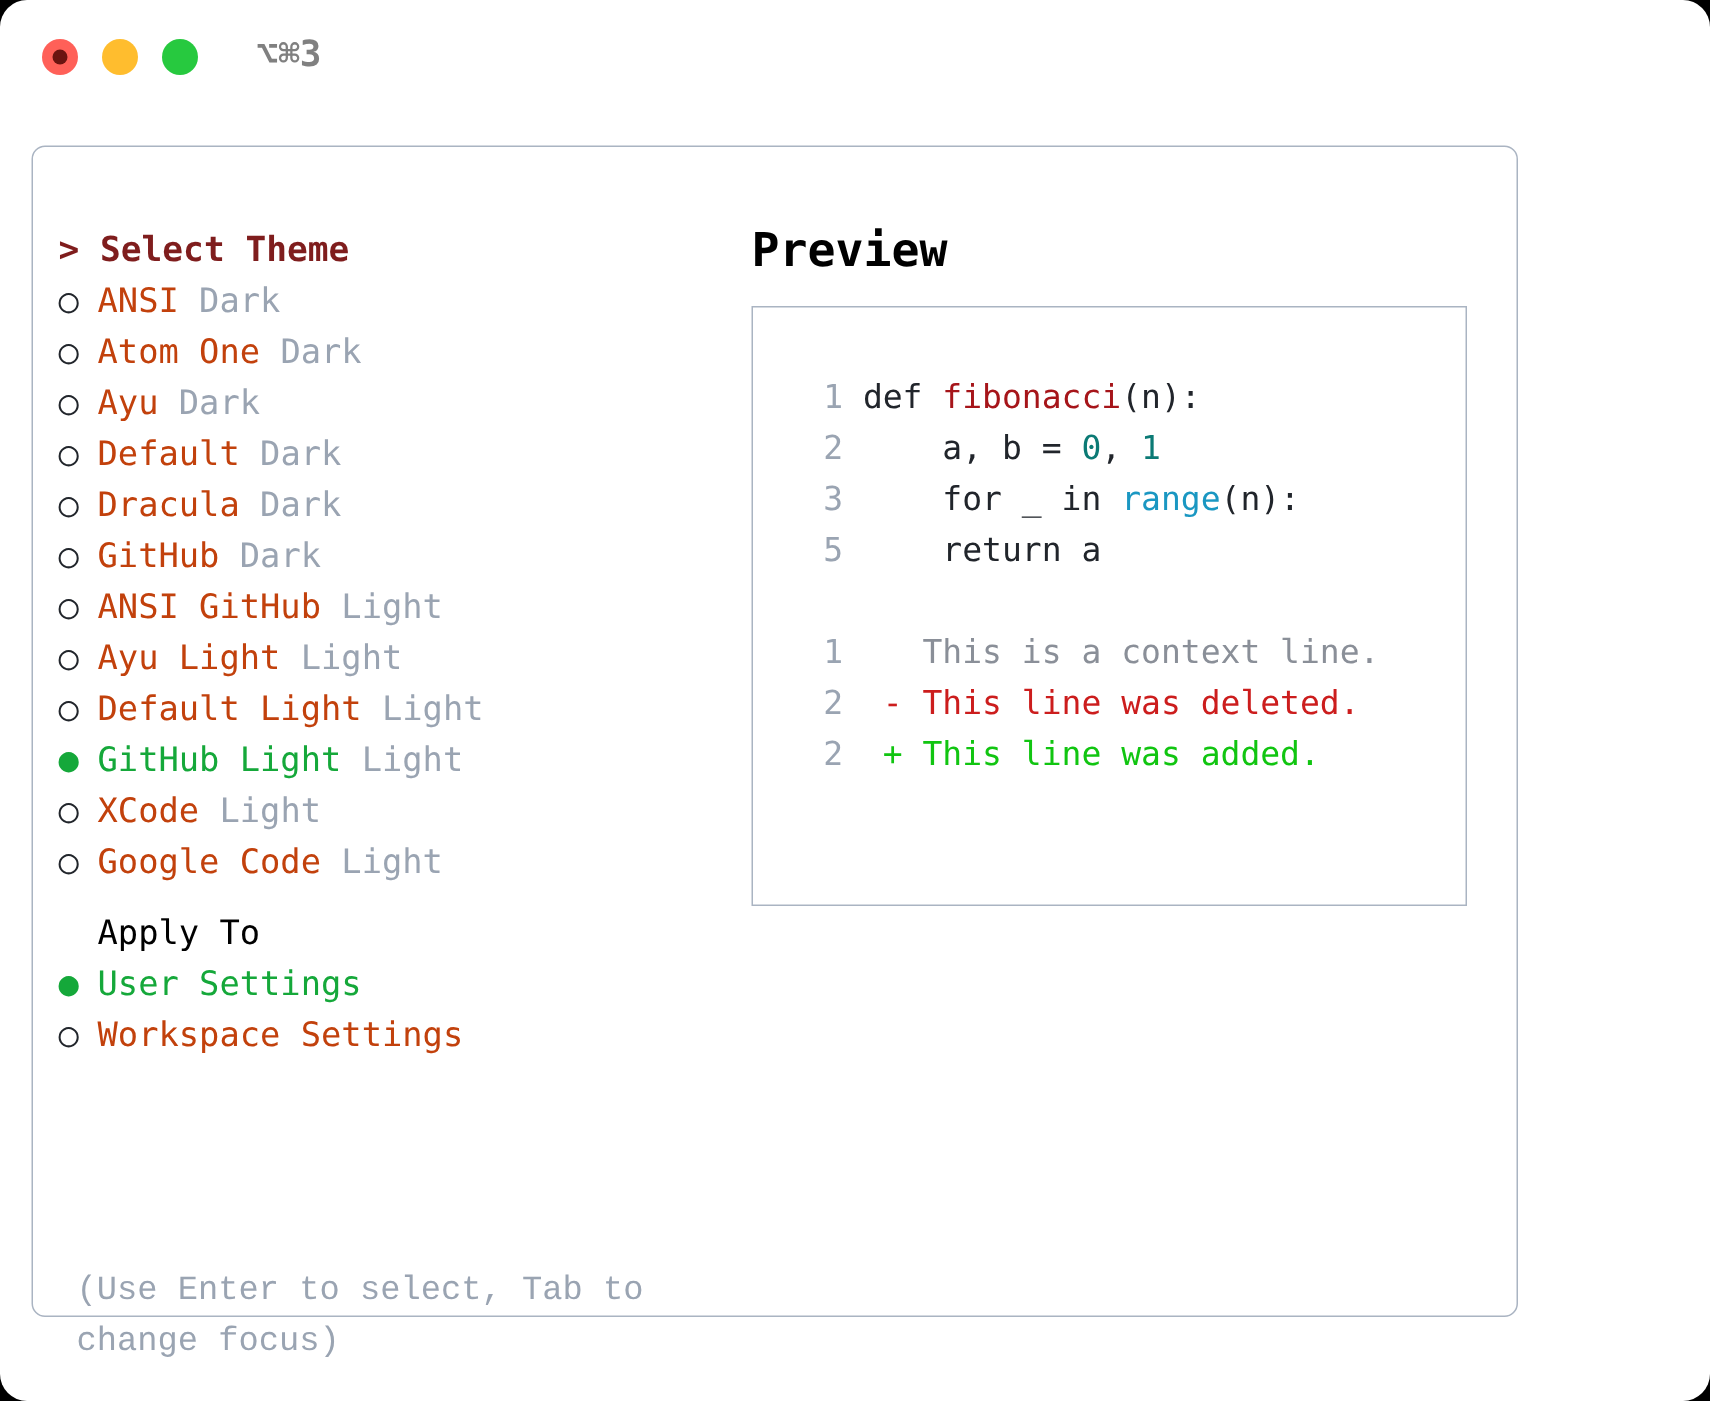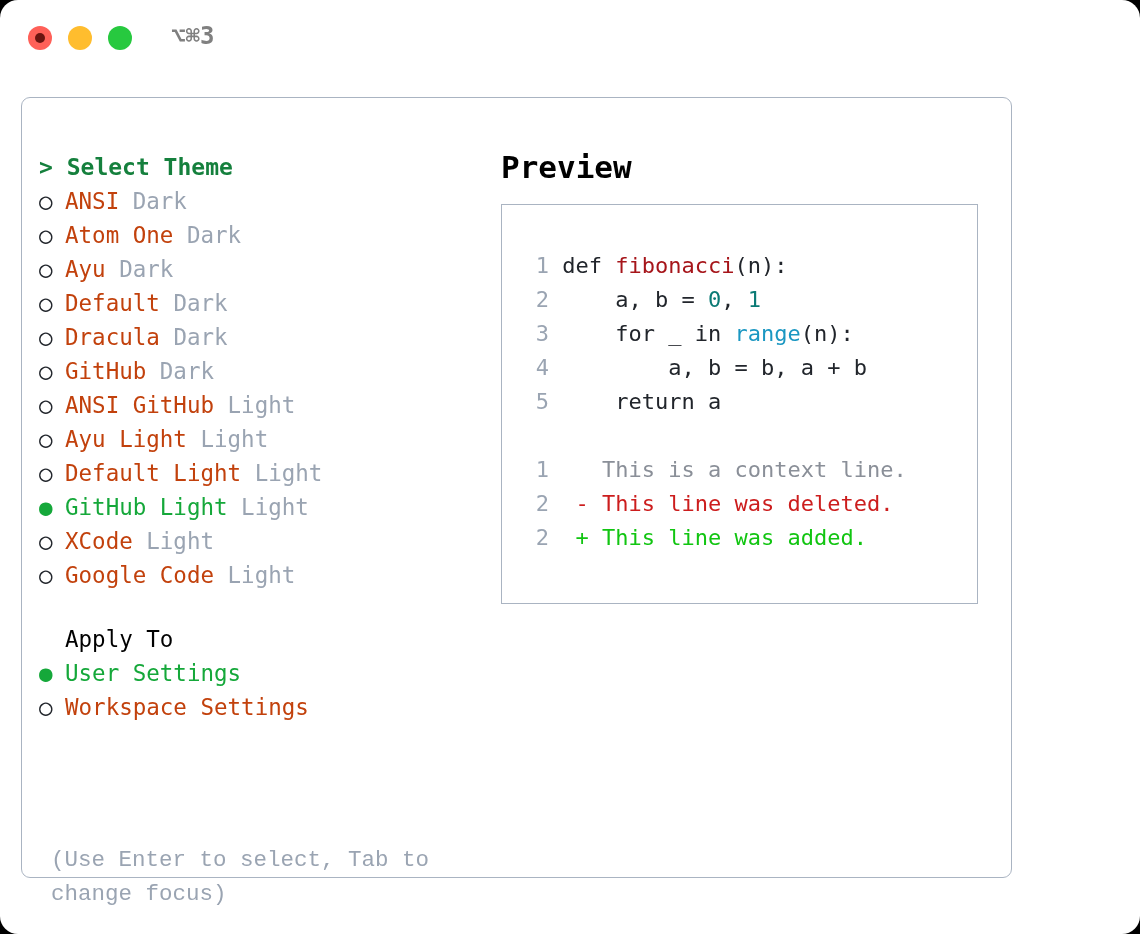--- a/index.html
+++ b/index.html
@@ -92,36 +92,36 @@
     height: 34px;
     line-height: 34px;
     font-family: "DejaVu Sans Mono", monospace;
     font-size: 22.5px;
     white-space: pre;
     color: #21252b;
   }
 
   #select-theme-heading {
     font-weight: bold;
-    color: #15803d;
+    color: #7f1d1d;
     font-size: 23px;
   }
 
   .bullet {
     display: inline-block;
     width: 26px;
   }
   .bullet-empty { color: #21252b; }
   .bullet-filled { color: #15a83a; }
 
   .theme-name { color: #c2410c; }
   .theme-name.selected { color: #15a83a; }
   .variant { color: #9aa4b2; }
 
-  #apply-to-block { margin-top: 30px; }
+  #apply-to-block { margin-top: 13px; }
 
   #apply-to-heading {
     color: #000000;
     padding-left: 26px;
   }
 
   #hint {
     position: absolute;
     left: 29px;
     top: 745px;
@@ -149,21 +149,21 @@
   }
 
   #code-box {
     margin-top: 20px;
     width: 477px;
     height: 400px;
     border: 1.5px solid #aab4c2;
     box-sizing: border-box;
     background: #ffffff;
     padding-top: 44px;
-    padding-left: 23px;
+    padding-left: 36px;
   }
 
   .code-line {
     font-family: "DejaVu Sans Mono", monospace;
     font-size: 22px;
     line-height: 34px;
     white-space: pre;
     color: #21252b;
   }
 
@@ -231,21 +231,20 @@
     <div id="hint">(Use Enter to select, Tab to change focus)</div>
 
     <div id="right-col">
       <div id="preview-heading">Preview</div>
 
       <div id="code-box">
         <div id="code-lines">
             <div class="code-line"><span class="lineno">1</span><span> </span><span class="tok-plain">def </span><span class="tok-fn">fibonacci</span><span class="tok-plain">(n):</span></div>
             <div class="code-line"><span class="lineno">2</span><span> </span><span class="tok-plain">    a, b = </span><span class="tok-num">0</span><span class="tok-plain">, </span><span class="tok-num">1</span></div>
             <div class="code-line"><span class="lineno">3</span><span> </span><span class="tok-plain">    for _ in </span><span class="tok-builtin">range</span><span class="tok-plain">(n):</span></div>
-            <div class="code-line"><span class="lineno">4</span><span> </span><span class="tok-plain">        a, b = b, a + b</span></div>
             <div class="code-line"><span class="lineno">5</span><span> </span><span class="tok-plain">    return a</span></div>
           </div>
         <div class="blank-line"></div>
         <div id="diff-lines">
             <div class="code-line"><span class="lineno">1</span><span class="diff-context">   </span><span class="diff-context"> This is a context line.</span></div>
             <div class="code-line"><span class="lineno">2</span><span class="diff-del">  -</span><span class="diff-del"> This line was deleted.</span></div>
             <div class="code-line"><span class="lineno">2</span><span class="diff-add">  +</span><span class="diff-add"> This line was added.</span></div>
           </div>
       </div>
     </div>

